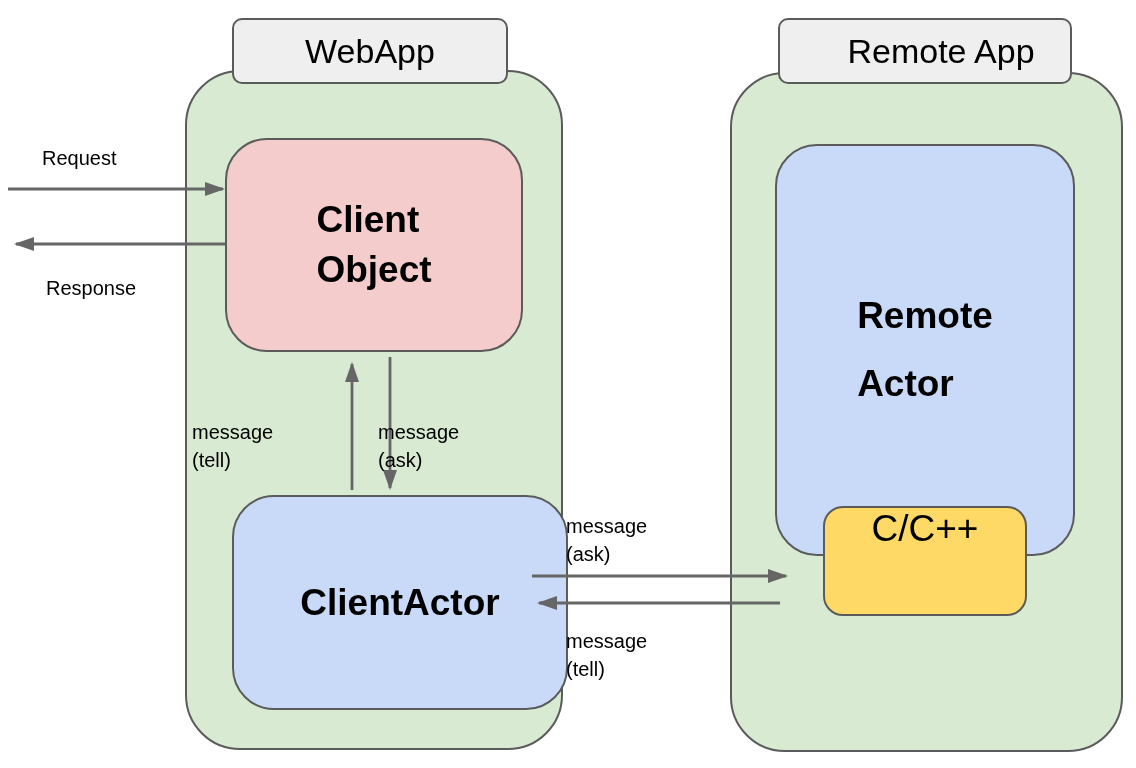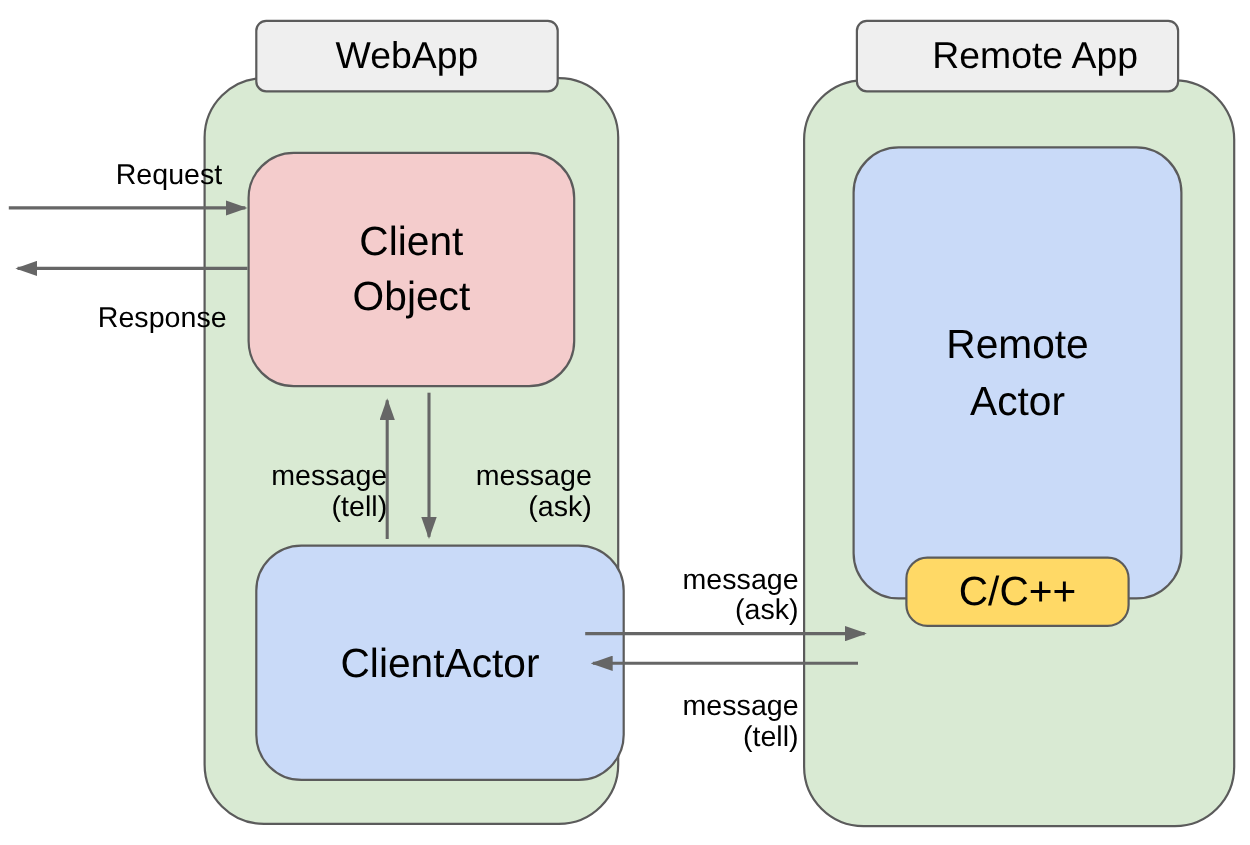--- a/index.html
+++ b/index.html
@@ -37,44 +37,45 @@
   }
   .webapp-tab{left:232px;top:18px;width:276px;height:66px;}
   .remote-tab{left:778px;top:18px;width:294px;height:66px;padding-left:32px;}
 
   .node{
     position:absolute;
     border:2.5px solid var(--stroke);
     border-radius:42px;
     display:flex;align-items:center;justify-content:center;
     font-size:37px;
-    text-align:center;
+    text-align:left;
     z-index:2;
+    font-weight:bold;
   }
   .client-object{left:225px;top:138px;width:298px;height:214px;background:var(--client-object-fill);line-height:50px;}
   .client-actor{left:232px;top:495px;width:336px;height:215px;background:var(--actor-fill);}
-  .remote-actor{left:775px;top:133px;width:300px;height:412px;background:var(--actor-fill);line-height:52px;}
+  .remote-actor{left:775px;top:144px;width:300px;height:412px;background:var(--actor-fill);line-height:68px;}
   .c-cpp{
     position:absolute;
-    left:823px;top:506px;width:204px;height:64px;
+    left:823px;top:506px;width:204px;height:110px;
     background:var(--c-cpp-fill);
     border:2.5px solid var(--stroke);
     border-radius:20px;
-    display:flex;align-items:center;justify-content:center;
+    display:flex;justify-content:center;
     font-size:37px;
     z-index:3;
   }
 
   .pre{white-space:pre-line;}
 
   .arrow-label{
     position:absolute;
     width:160px;
-    text-align:right;
-    font-size:26px;
+    text-align:left;
+    font-size:20px;
     line-height:28px;
     z-index:5;
   }
   .lbl-request{left:42px;top:144px;}
   .lbl-response{left:46px;top:274px;}
   .lbl-tell-v{left:192px;top:418px;}
   .lbl-ask-v{left:378px;top:418px;}
   .lbl-ask-h{left:566px;top:512px;}
   .lbl-tell-h{left:566px;top:627px;}
 

